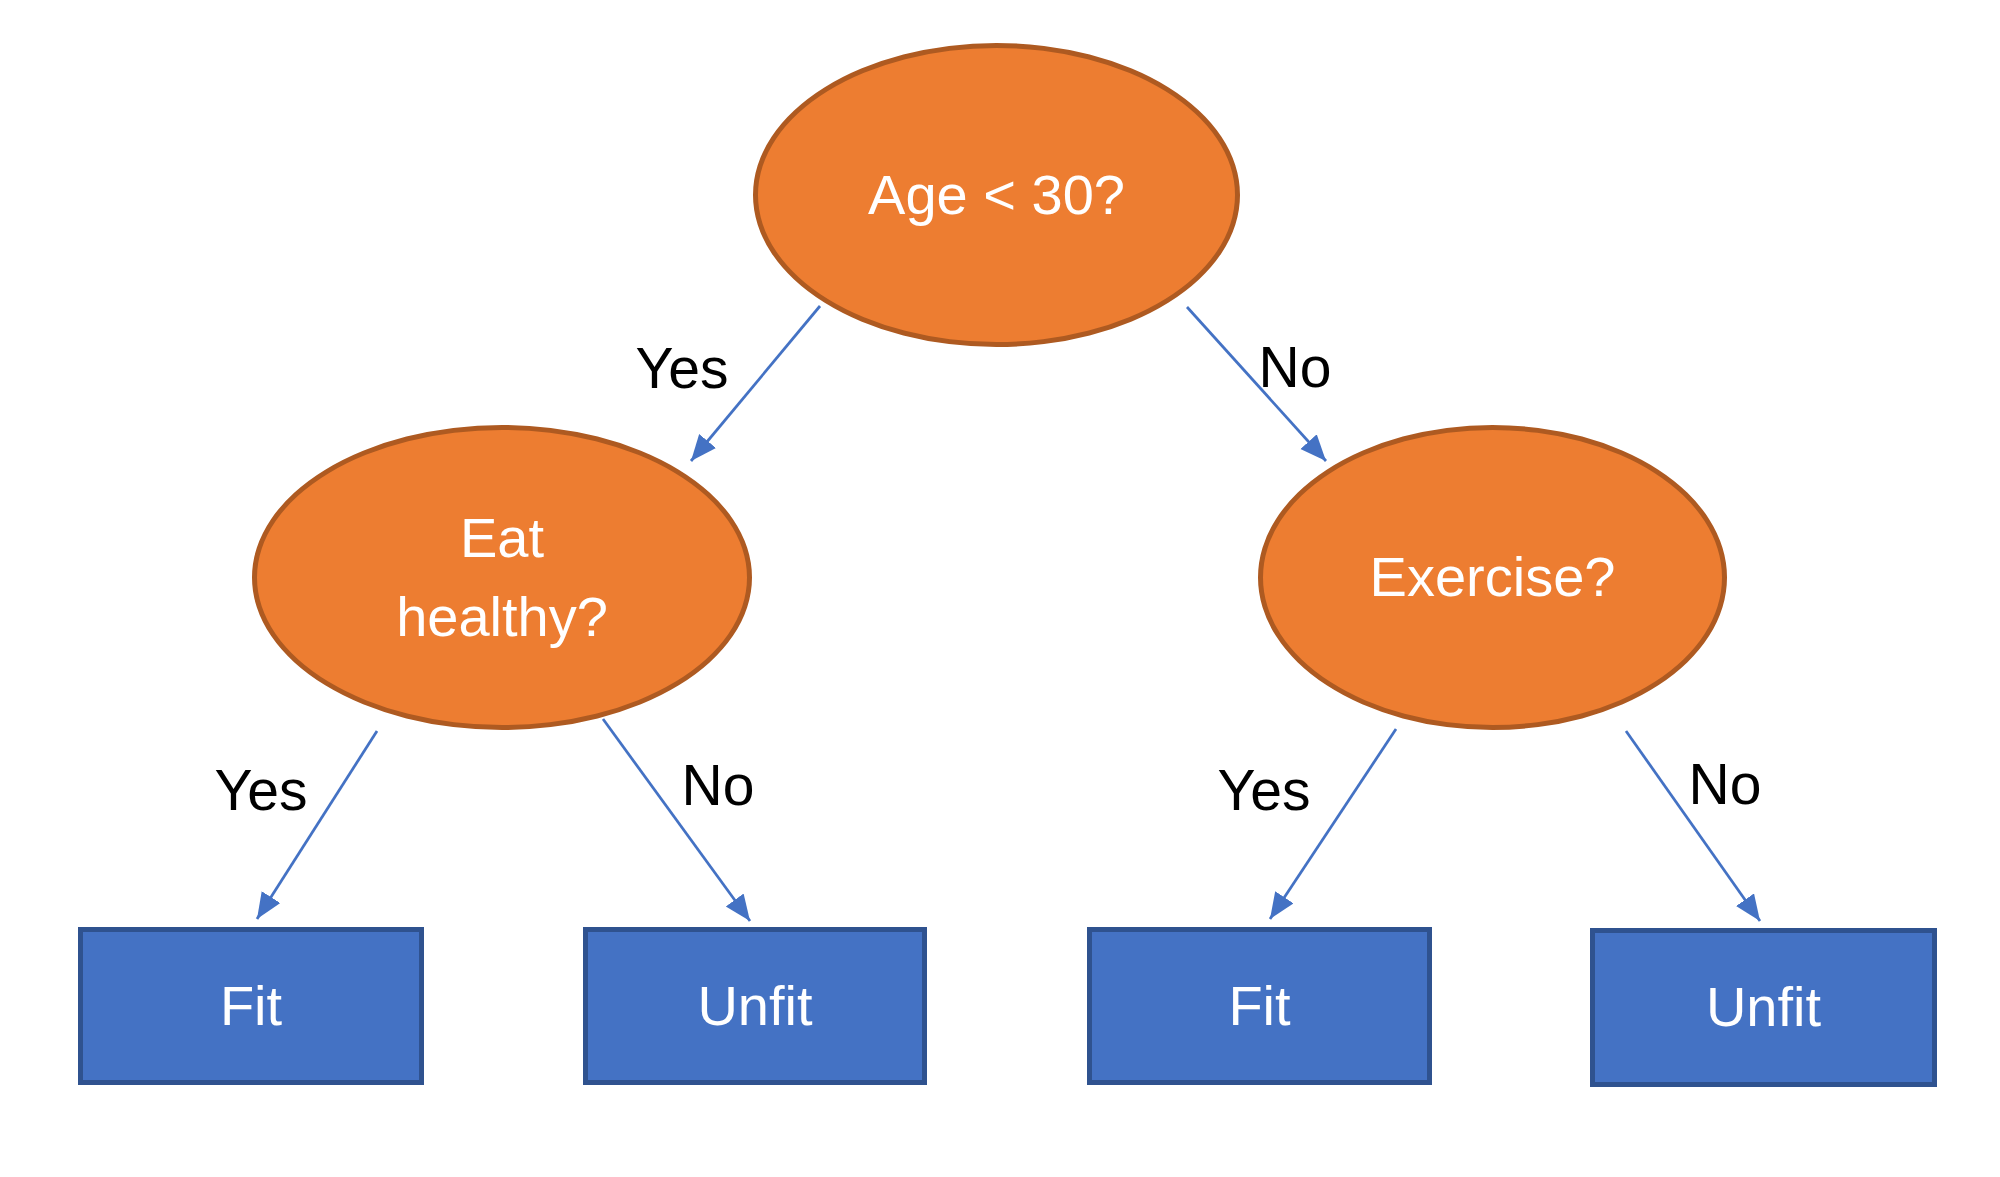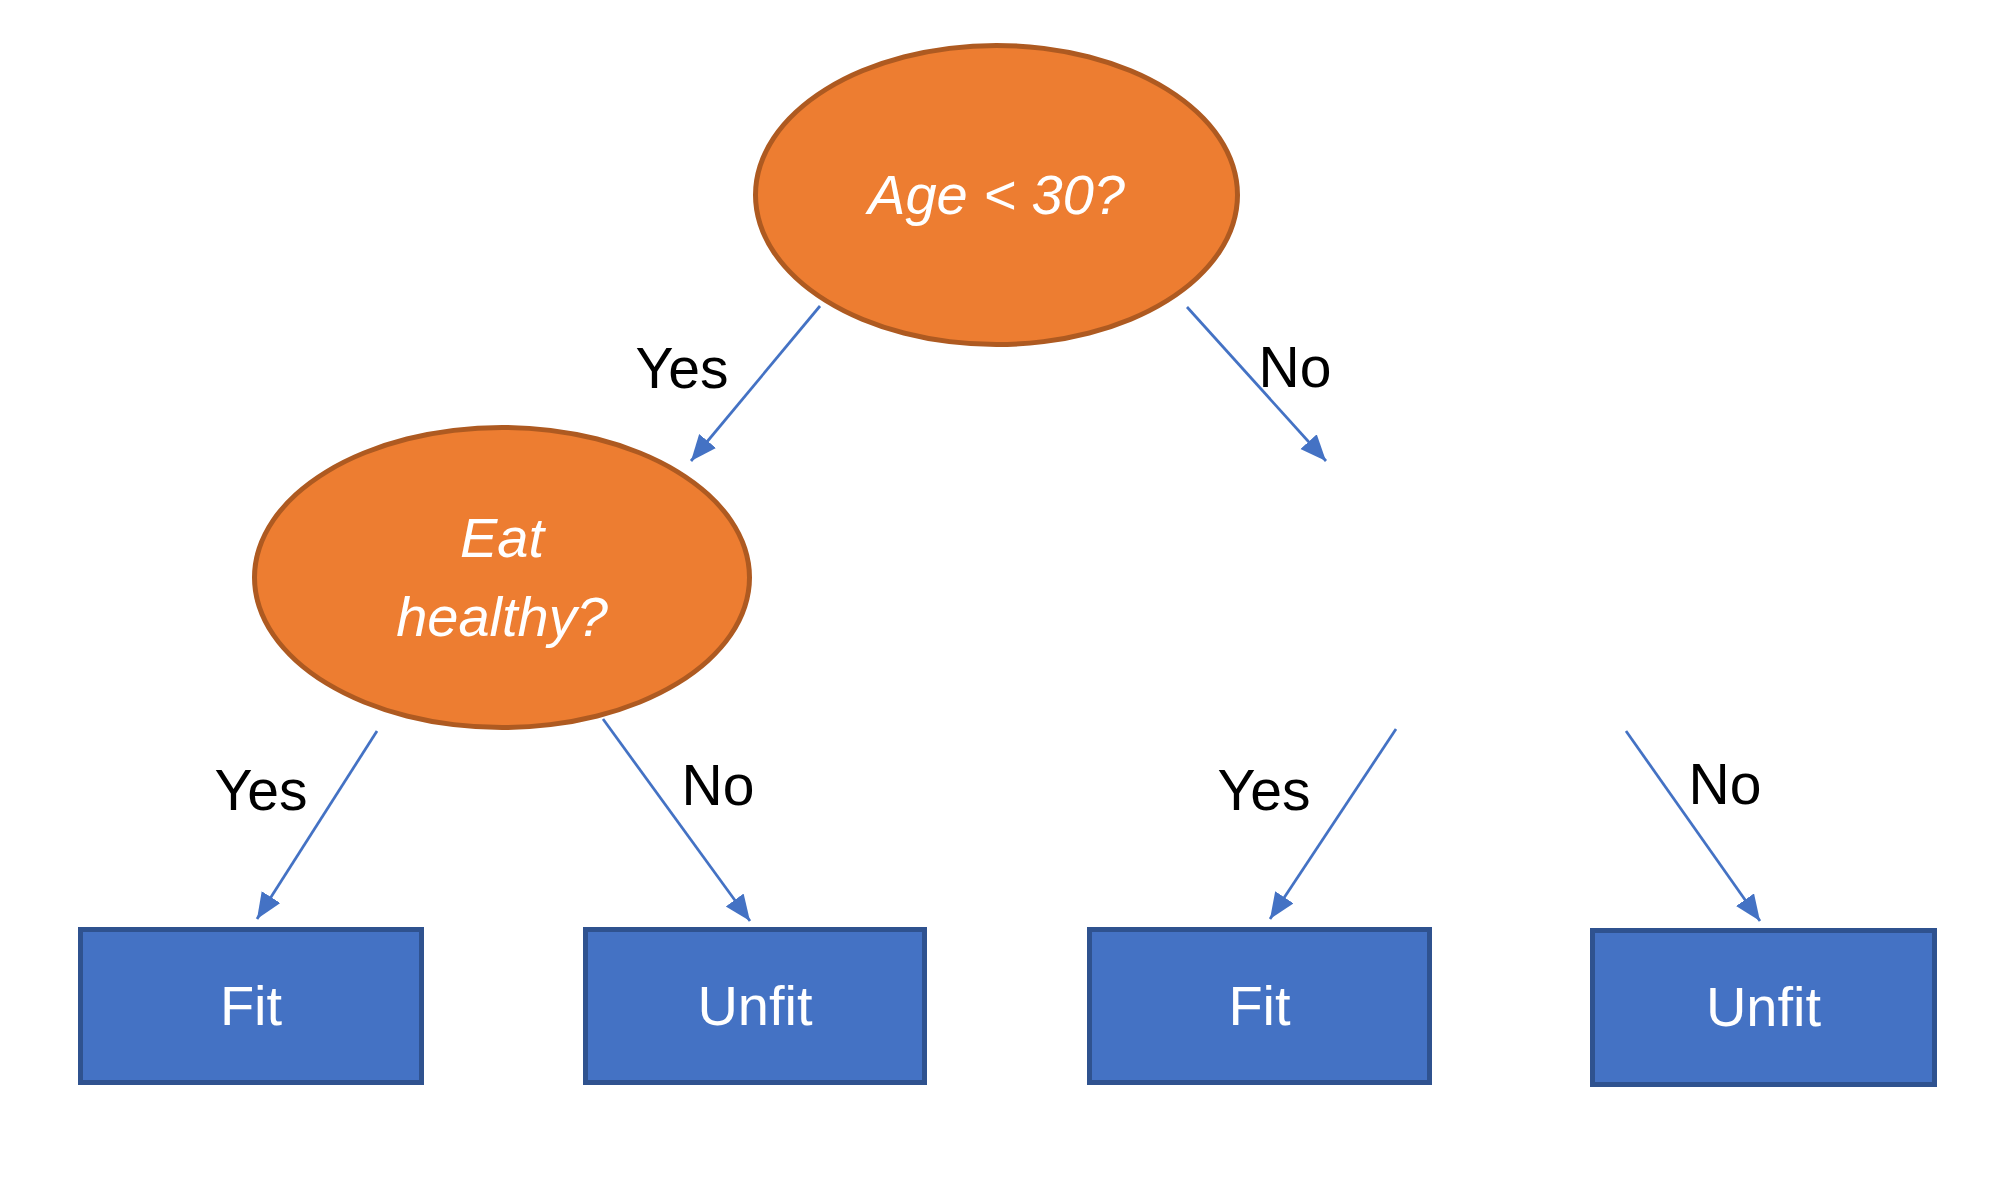--- a/index.html
+++ b/index.html
@@ -45,21 +45,20 @@
     justify-content: center;
     text-align: center;
     color: var(--node-text);
     font-size: 56px;
     line-height: 1.4;
   }
   .ellipse {
     background: var(--node-fill);
     border: 5px solid var(--node-border);
     border-radius: 50%;
-    font-style: italic;
   }
   .leaf {
     background: var(--leaf-fill);
     border: 5px solid var(--leaf-border);
   }
 
   .node-root  { left: 753px;  top: 43px;  width: 487px; height: 304px; }
   .node-left  { left: 252px;  top: 425px; width: 500px; height: 305px; }
   .node-right { left: 1258px; top: 425px; width: 469px; height: 305px; }
   .node-left .node-label { width: 290px; }
@@ -103,20 +102,23 @@
   </svg>
 
   <div class="node ellipse node-root">
     <span class="node-label">Age &lt; 30?</span>
   </div>
 
   <div class="node ellipse node-left">
     <span class="node-label">Eat healthy?</span>
   </div>
 
+  <div class="node ellipse node-right">
+    <span class="node-label">Exercise?</span>
+  </div>
 
   <div class="node leaf leaf-1">
     <span class="node-label">Fit</span>
   </div>
 
   <div class="node leaf leaf-2">
     <span class="node-label">Unfit</span>
   </div>
 
   <div class="node leaf leaf-3">

